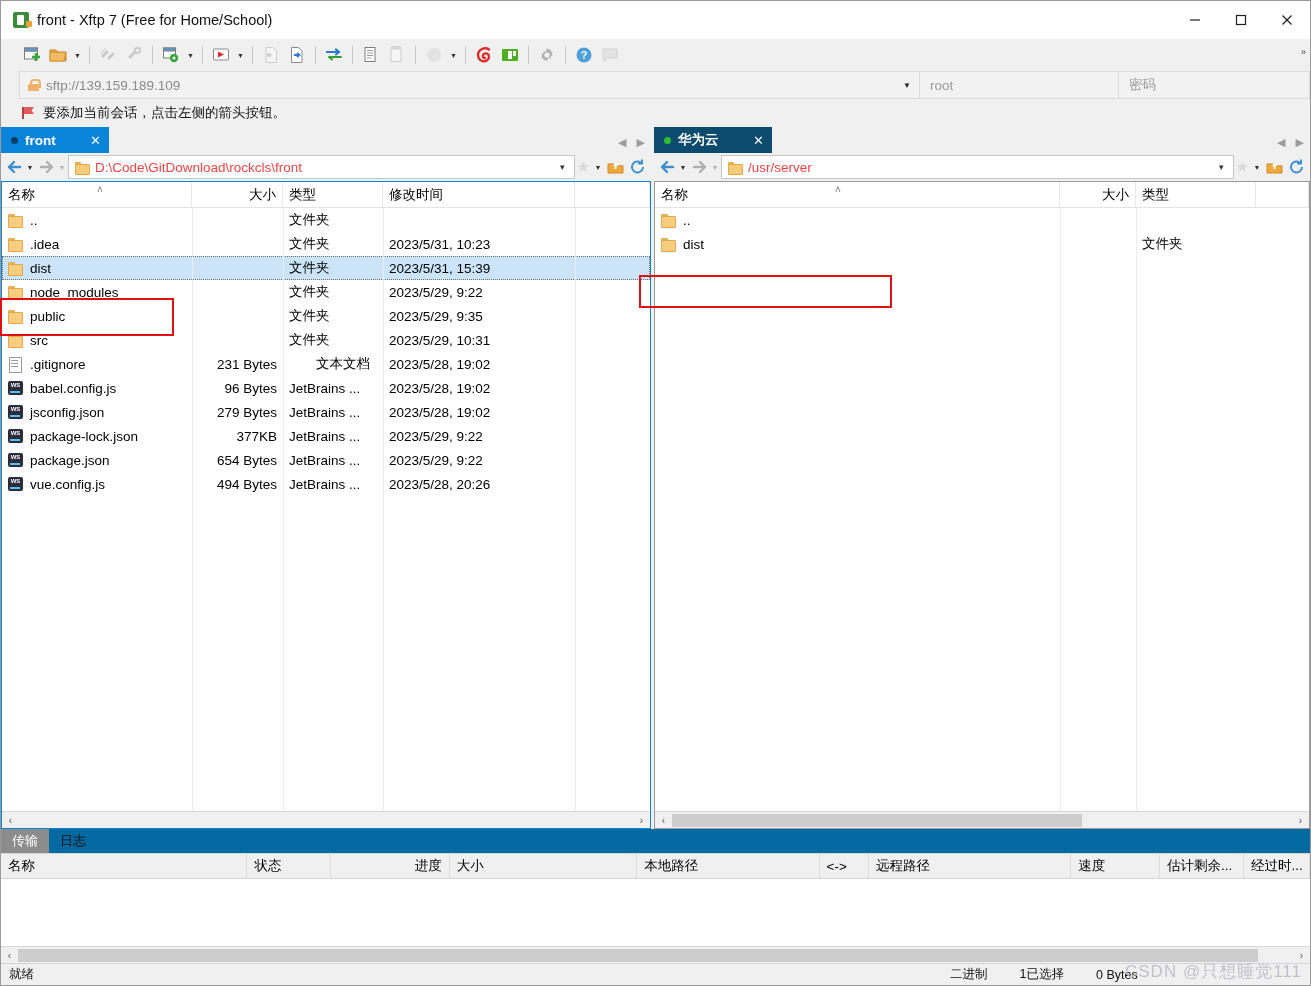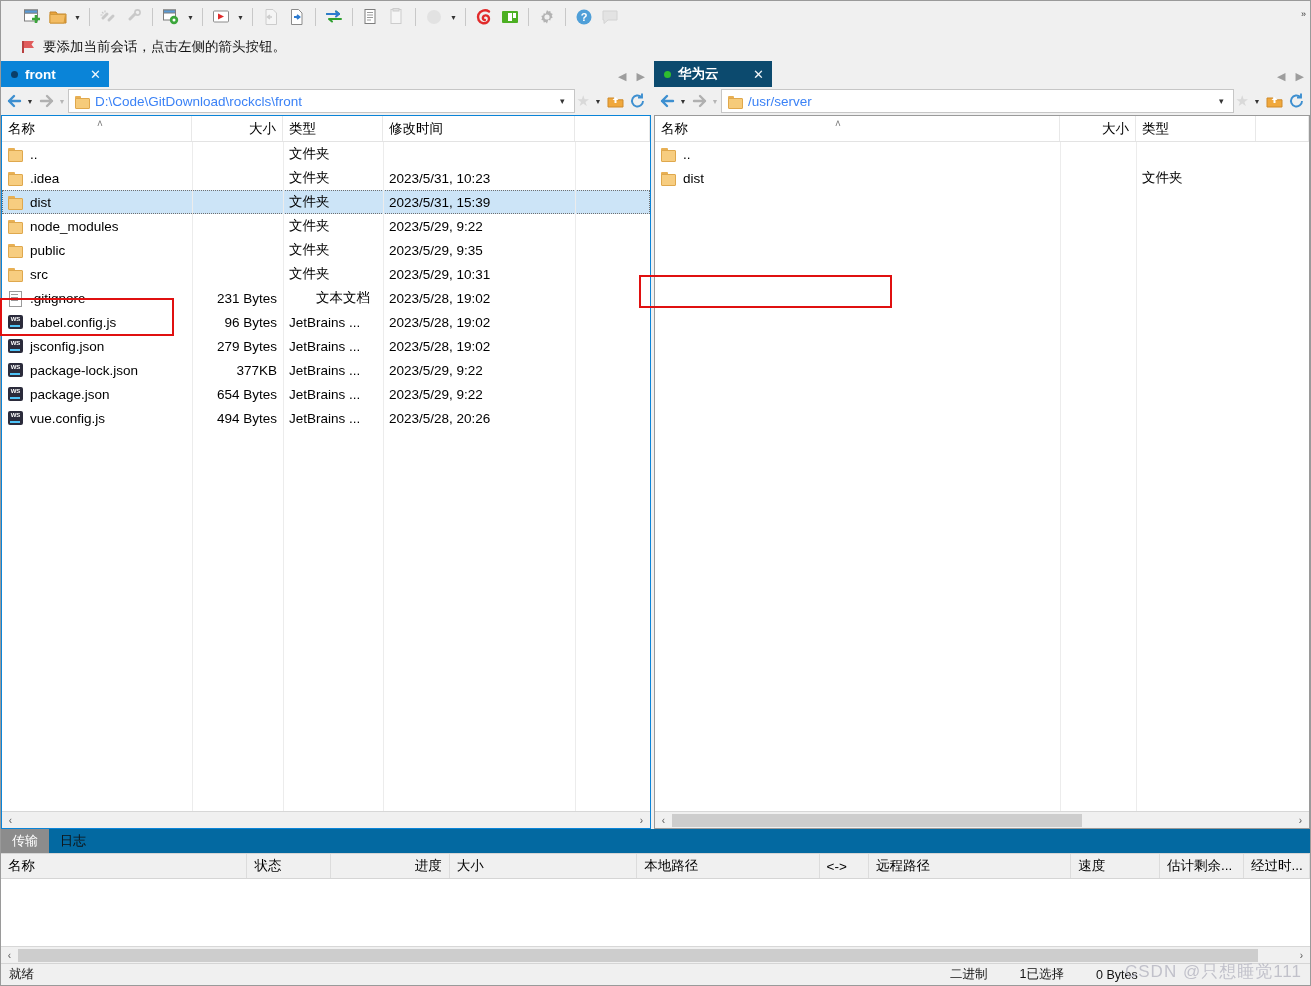--- a/index.html
+++ b/index.html
@@ -169,21 +169,21 @@
     width: 13px; height: 11px; flex: 0 0 13px; margin-right: 7px; position: relative;
   }
   .folder-sm::before {
     content: ""; position: absolute; left: 0; top: 0; width: 6px; height: 3px;
     background: #e8b054; border-radius: 1px 1px 0 0;
   }
   .folder-sm::after {
     content: ""; position: absolute; left: 0; top: 2px; width: 13px; height: 9px;
     background: #f6cb7a; border: 1px solid #e0a84c; border-radius: 1px;
   }
-  .pathtext { flex: 1 1 auto; font-size: 13.5px; color: #3b82f6; white-space: nowrap; overflow: hidden; }
+  .pathtext { flex: 1 1 auto; font-size: 13.5px; color: #ef4444; white-space: nowrap; overflow: hidden; }
   .pathcaret { font-size: 9px; color: #333; padding: 0 5px; }
   .star { color: #d9d9d9; font-size: 15px; padding: 0 2px; }
   .homebtn { width: 22px; height: 22px; display: flex; align-items: center; justify-content: center; }
   .refreshbtn { width: 22px; height: 22px; display: flex; align-items: center; justify-content: center; }
 
   .listwrap {
     flex: 1 1 auto; background: #fff; border: 1px solid #0a84d8;
     display: flex; flex-direction: column; min-height: 0; overflow: hidden;
   }
   .listwrap.gray { border: 1px solid #9a9a9a; }
@@ -294,20 +294,42 @@
     position: absolute; right: 8px; bottom: 2px; z-index: 60;
     color: #b9b9c4; font-size: 17px; letter-spacing: 1px; opacity: .85;
     font-family: "Liberation Sans", sans-serif; white-space: nowrap;
   }
 </style>
 </head>
 <body>
 
 <div id="app">
 
+  <div class="titlebar">
+    <span class="title-icon"></span>
+    <span class="title-text">front - Xftp 7 (Free for Home/School)</span>
+    <div class="winbtns">
+      <div class="winbtn">
+        <svg width="12" height="12" viewBox="0 0 12 12">
+            <line x1="1" y1="6" x2="11" y2="6" stroke="#222" stroke-width="1.2"></line>
+          </svg>
+      </div>
+      <div class="winbtn">
+        <svg width="12" height="12" viewBox="0 0 12 12">
+            <rect x="1.5" y="1.5" width="9" height="9" fill="none" stroke="#222" stroke-width="1.2"></rect>
+          </svg>
+      </div>
+      <div class="winbtn close">
+        <svg width="12" height="12" viewBox="0 0 12 12">
+            <line x1="1.5" y1="1.5" x2="10.5" y2="10.5" stroke="#222" stroke-width="1.2"></line>
+            <line x1="10.5" y1="1.5" x2="1.5" y2="10.5" stroke="#222" stroke-width="1.2"></line>
+          </svg>
+      </div>
+    </div>
+  </div>
 
 
   <div class="toolbar">
 
     <div class="tb">
       <svg class="ico" viewBox="0 0 18 18">
         <rect x="1.5" y="2" width="13" height="11" fill="#fff" stroke="#7d7d7d"></rect>
         <rect x="1.5" y="2" width="13" height="3.2" fill="#5a9bd5" stroke="#7d7d7d"></rect>
         <path d="M9 11h8M13 7v8" stroke="#3ba63b" stroke-width="2.6"></path>
       </svg>
@@ -440,20 +462,33 @@
     </div>
     <div class="tb">
       <svg class="ico" viewBox="0 0 18 18" opacity="0.4">
         <path d="M2 3h14v9H7l-4 3.5V12H2z" fill="#d0d0d0" stroke="#a8a8a8"></path>
       </svg>
     </div>
 
     <div class="tb-overflow">»</div>
   </div>
 
+  <div class="addrrow">
+    <div class="addrbox">
+      <span class="lock"></span>
+      <span class="addrtext">sftp://139.159.189.109</span>
+      <span class="addr-caret">▼</span>
+    </div>
+    <div class="credbox">
+      <span>root</span>
+    </div>
+    <div class="credbox pwd">
+      <span>密码</span>
+    </div>
+  </div>
 
   <div class="hintrow">
     <span class="flagicon"></span>
     <span>要添加当前会话，点击左侧的箭头按钮。</span>
   </div>
 
   <div class="panes">
 
     <div class="pane left">
 

